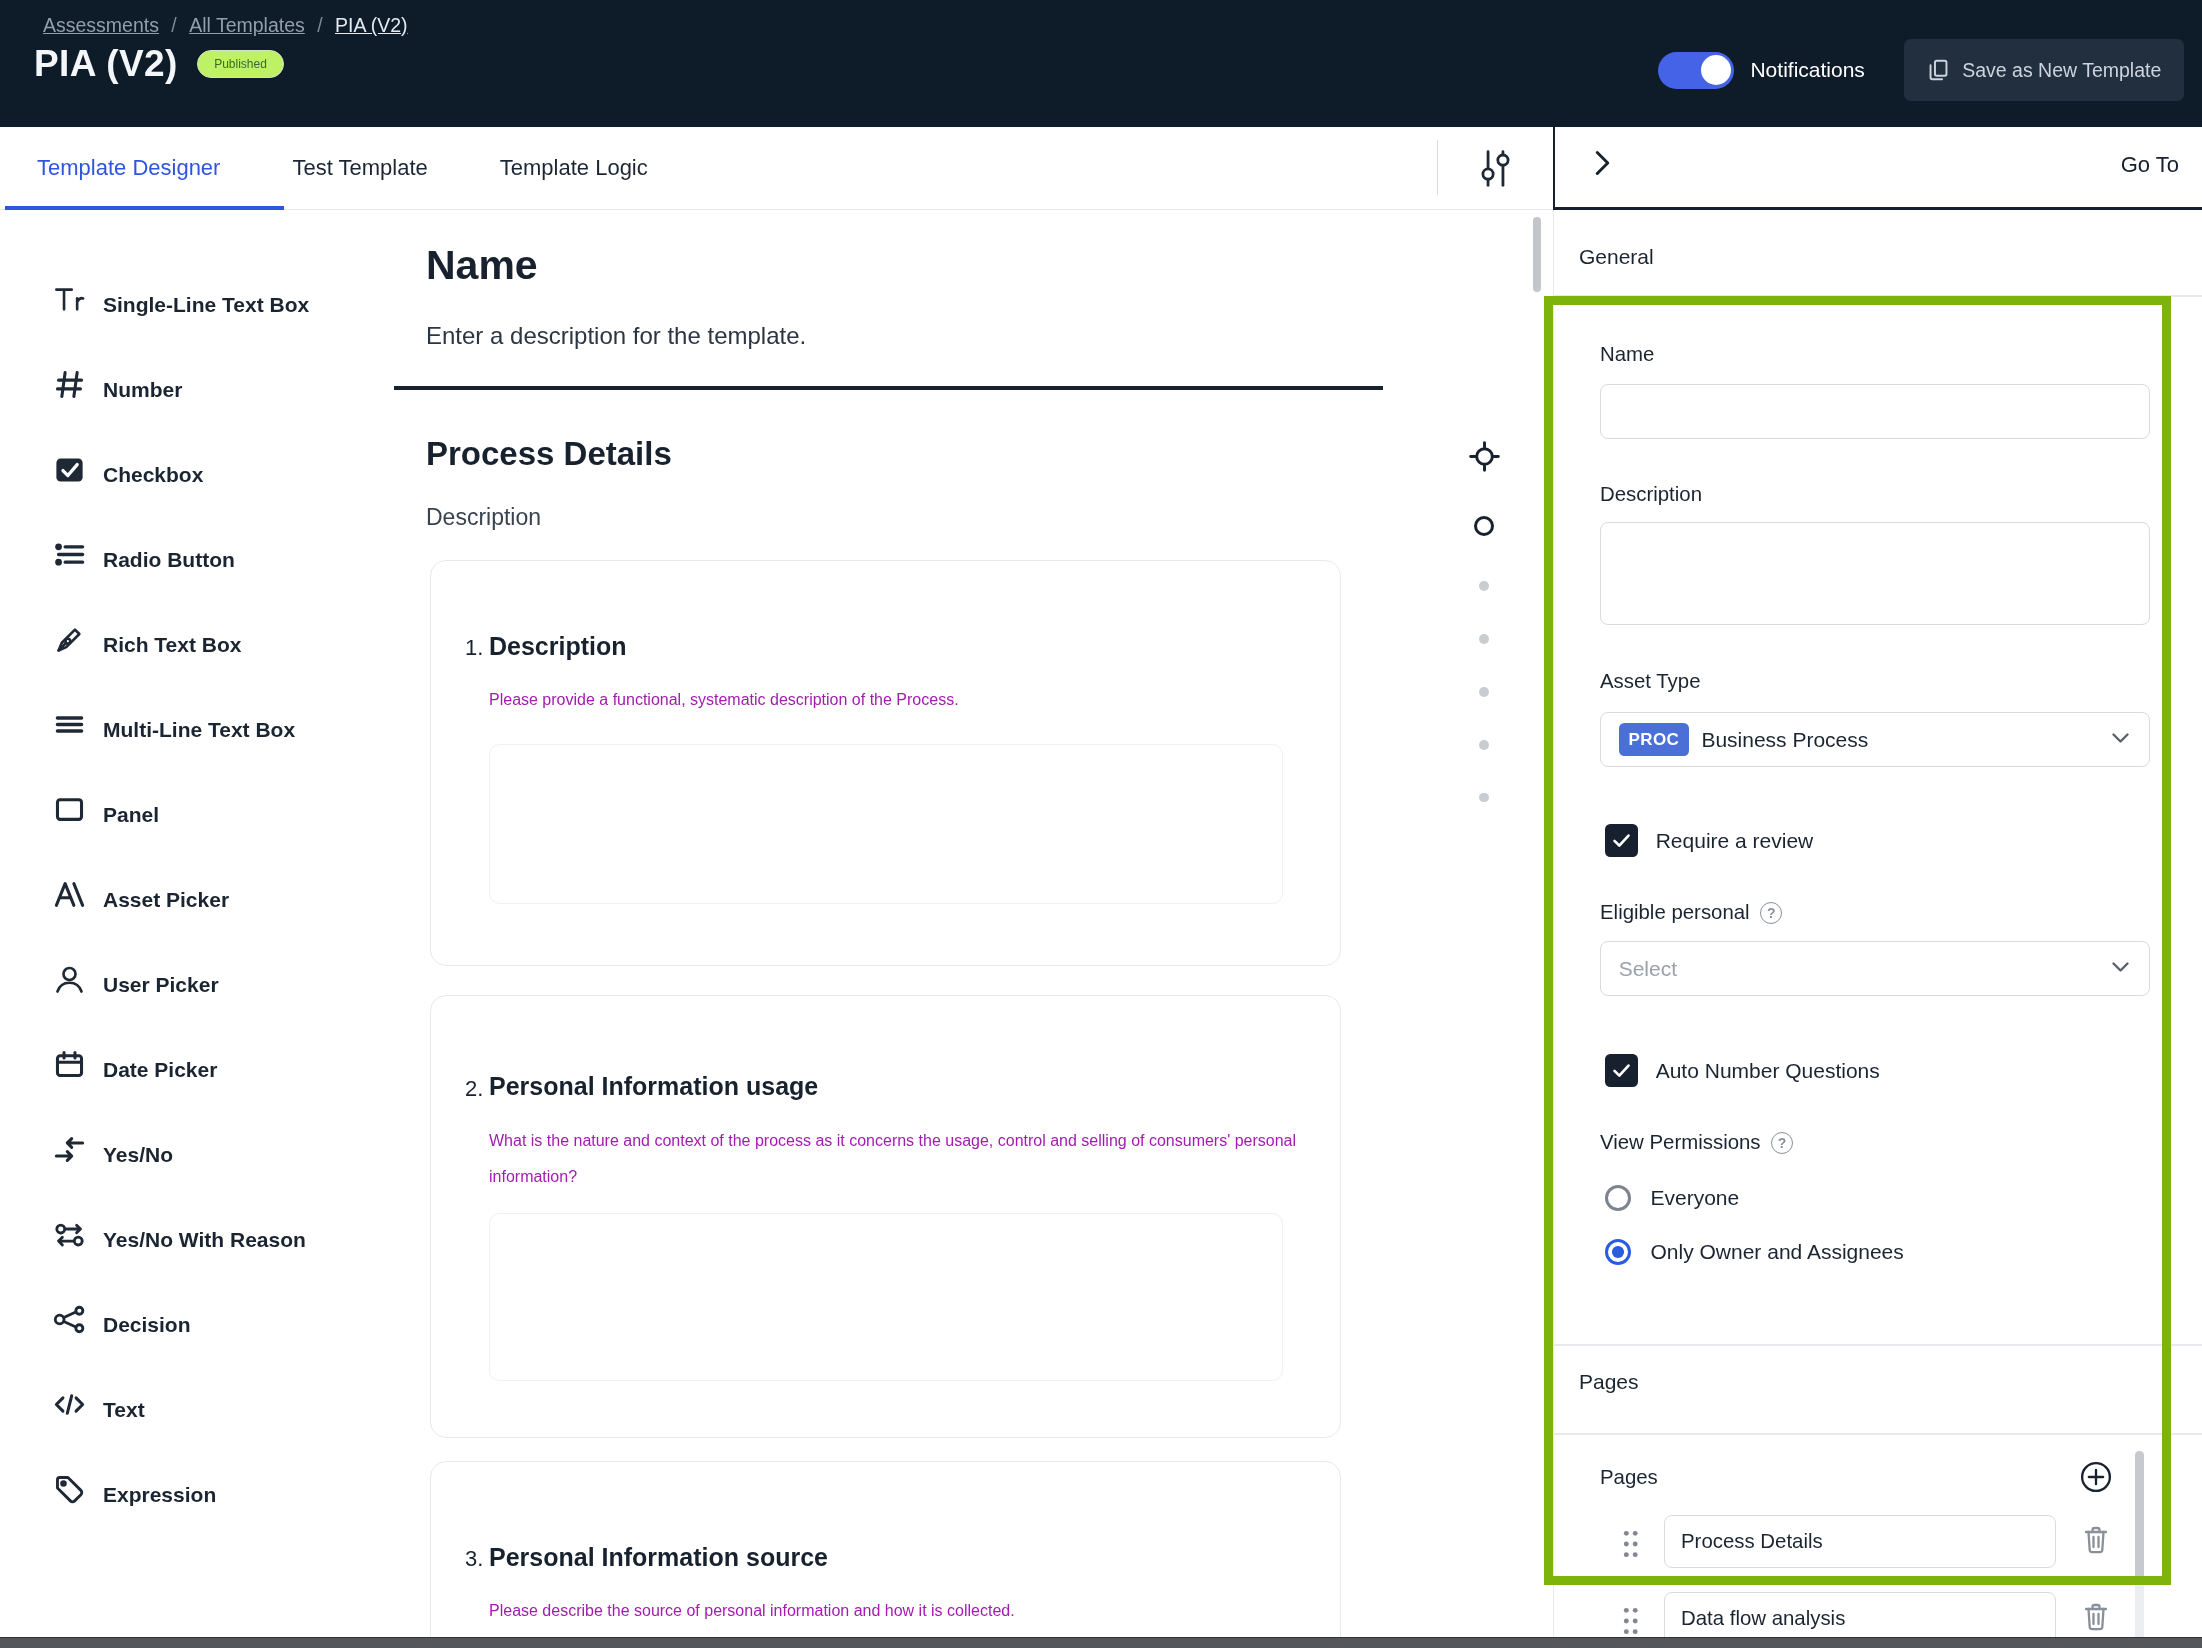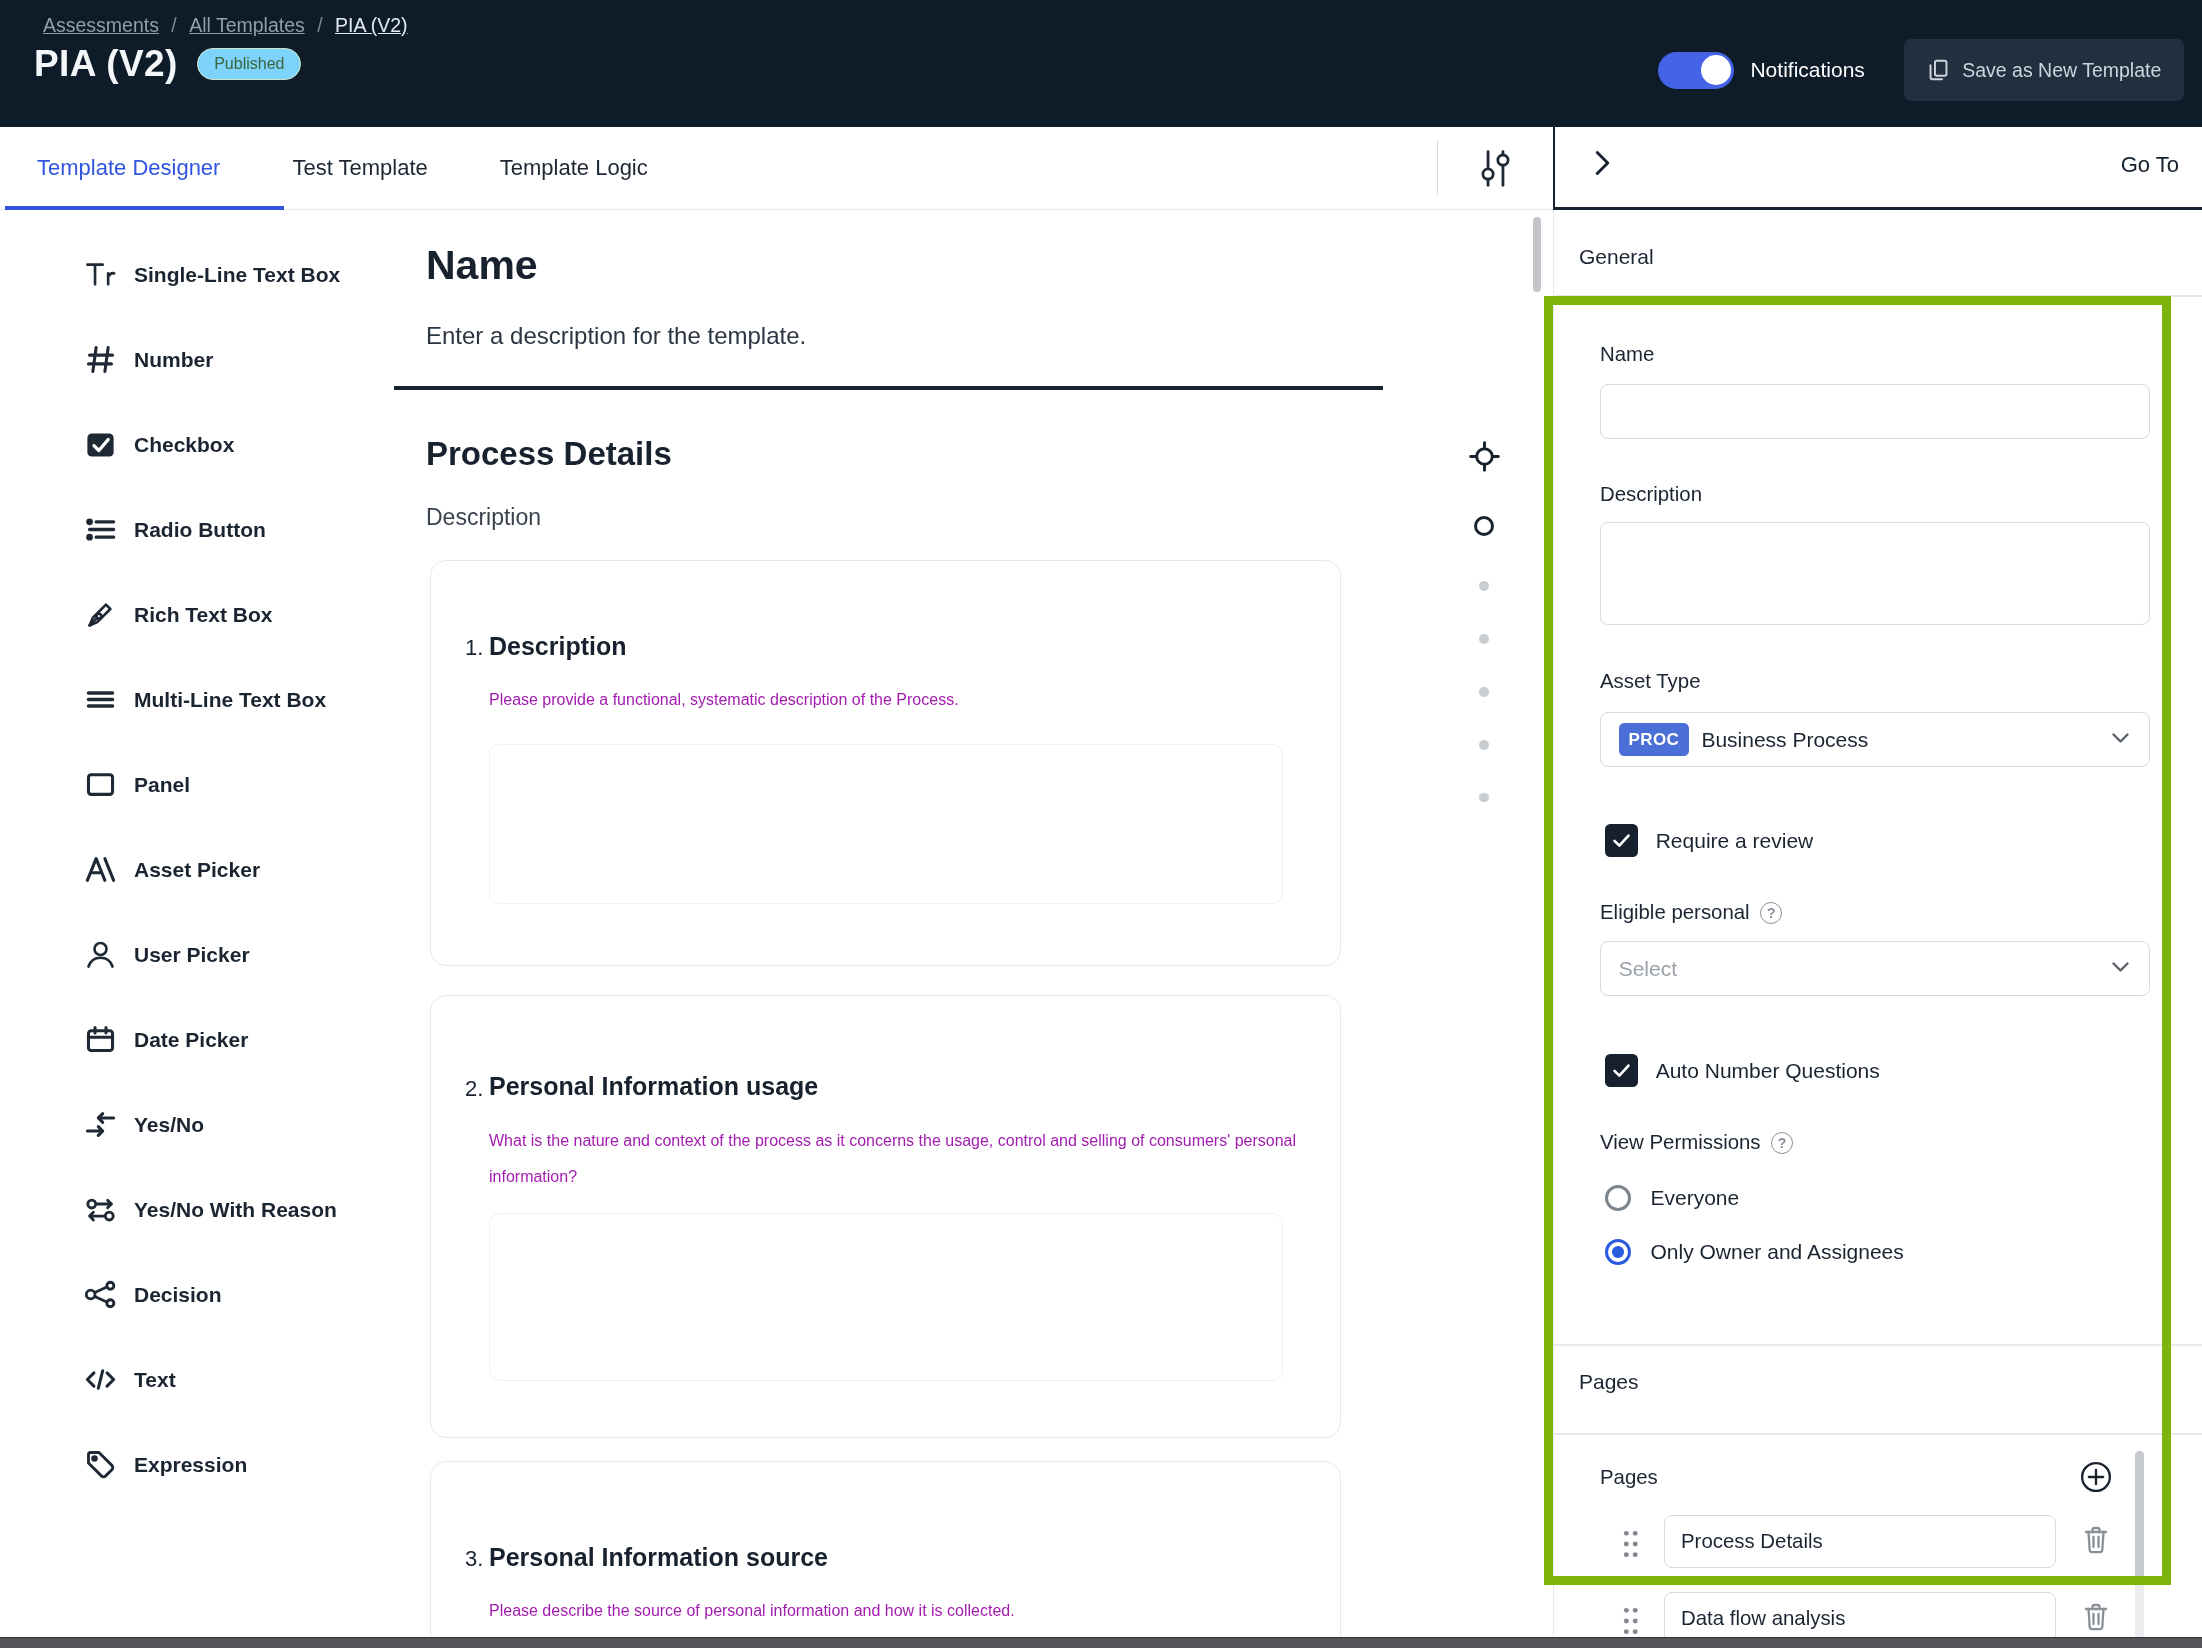--- a/index.html
+++ b/index.html
@@ -7,21 +7,21 @@
   .app { position:relative; width:2202px; height:1648px; background:#fff; overflow:hidden; color:#18222f; }
 
   
   .top { position:absolute; left:0; top:0; width:2202px; height:127px; background:#0e1b29; }
   .crumbs { position:absolute; left:43px; top:14px; font-size:19.5px; color:#939eac; display:flex; gap:12.4px; }
   .crumb { color:#939eac; cursor:pointer;text-decoration:underline; }
   .crumb.current { color:#e4eaf1; }
   .sep { color:#7d8896; }
   .title-row { position:absolute; left:34px; top:43px; display:flex; align-items:center; gap:19.5px; }
   .page-title { font-size:37px; font-weight:bold; color:#f4f7fa; letter-spacing:0.4px; }
-  .badge { background:#7dd3fc; color:#3c663a; border:0.9px solid #cfe3c8; font-size:16px; padding:6.2px 16px; border-radius:886px; }
+  .badge { background:#bef264; color:#3c663a; border:0.9px solid #cfe3c8; font-size:12px; padding:6.2px 16px; border-radius:886px; }
   .head-right { position:absolute; right:17.7px; top:39px; display:flex; align-items:center; }
   .toggle { width:76px; height:37px; border-radius:18.6px; background:#4563e6; position:relative; cursor:pointer; }
   .toggle .knob { position:absolute; top:3.5px; left:43px; width:30px; height:30px; border-radius:50%; background:#fff; }
   .notif { color:#fff; font-size:21px; margin:0 39px 0 16px; }
   .save-btn { display:flex; align-items:center; gap:12.4px; background:#222f3f; border:none; color:#ccd4dd; font-size:19.5px;
               font-family:inherit; padding:0 23px; height:62px; border-radius:7px; cursor:pointer; }
   .save-btn svg { display:block; }
 
   
   .tabbar { position:absolute; left:0; top:127px; width:1553px; height:83px; background:#fff; border-bottom:1.8px solid #e7e9ec; }
@@ -33,21 +33,21 @@
   .sliders-btn { position:absolute; left:1472px; top:147px; width:46px; height:46px; background:none; border:none; cursor:pointer; }
 
   
   .right-head { position:absolute; left:1553px; top:127px; width:649px; height:83px; background:#fff;
                 border-left:2.7px solid #16212f; border-bottom:3.5px solid #16212f; }
   .collapse-btn { position:absolute; left:37px; top:21px; background:none; border:none; cursor:pointer; }
   .goto { position:absolute; right:23px; top:25px; font-size:22px; color:#16212f; cursor:pointer; }
 
   
   .sidebar { position:absolute; left:0; top:210px; width:387px; height:1438px; background:#fff; padding-top:22px; }
-  .s-item { height:85px; display:flex; align-items:center; padding-left:82px; cursor:grab; }
+  .s-item { height:85px; display:flex; align-items:flex-end; padding-left:51px; cursor:grab; }
   .s-icon { width:37px; display:flex; justify-content:center; }
   .s-label { margin-left:15px; font-size:21px; font-weight:600; color:#1b2532; }
   .s-icon svg { stroke:#1f2835; fill:none; stroke-width:2.4; stroke-linecap:round; stroke-linejoin:round; }
 
   
   .canvas { position:absolute; left:387px; top:210px; width:1151px; height:1438px; background:#fff; overflow:hidden; }
   .c-title { position:absolute; left:39px; top:32px; font-size:41px; font-weight:bold; color:#18222f; }
   .c-sub { position:absolute; left:39px; top:112px; font-size:24px; color:#2c3542; }
   .c-hr { position:absolute; left:7px; top:176px; width:989px; height:3.5px; background:#18222f; }
   .c-h2 { position:absolute; left:39px; top:225px; font-size:33px; font-weight:bold; color:#18222f; }

